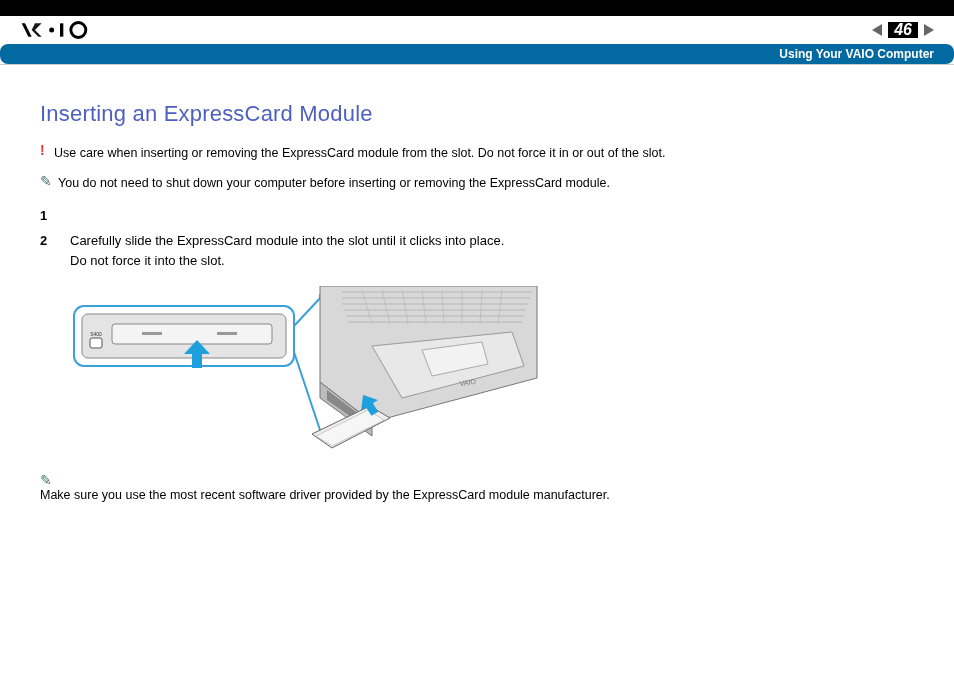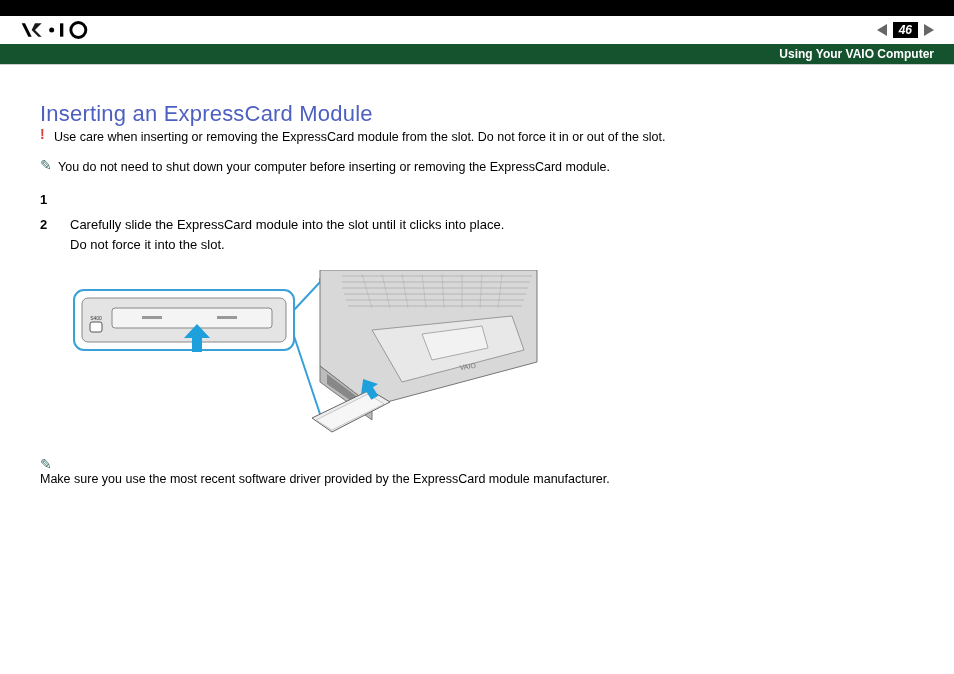--- a/index.html
+++ b/index.html
@@ -48,53 +48,54 @@
     border-right: 10px solid #666;
   }
   .navright {
     border-top: 6px solid transparent;
     border-bottom: 6px solid transparent;
     border-left: 10px solid #666;
   }
   .pagebadge {
     background: #000;
     color: #fff;
-    font-size: 12px;
+    font-size: 16px;
     font-style: italic;
     font-weight: bold;
     padding: 1px 6px;
     line-height: 14px;
   }
   .blackbar2 {
     height: 20px;
-    background: #14532d;
+    background: #0369a1;
     display: flex;
     justify-content: flex-end;
     align-items: center;
     padding-right: 20px;
+    border-radius: 8px;
   }
   .section-label {
     color: #fff;
     font-size: 12px;
     font-weight: bold;
   }
   .separator {
     height: 1px;
     background: #ccc;
     margin-top: 0;
   }
   .content {
     padding: 36px 40px 20px 40px;
   }
   .page-title {
     color: #4d5fc0;
     font-size: 22px;
     font-weight: normal;
     letter-spacing: 0.2px;
-    margin-bottom: 2px;
+    margin-bottom: 18px;
   }
   .note-row {
     display: flex;
     align-items: flex-start;
     gap: 4px;
     margin-bottom: 14px;
   }
   .bang {
     color: #d8403a;
     font-weight: bold;

